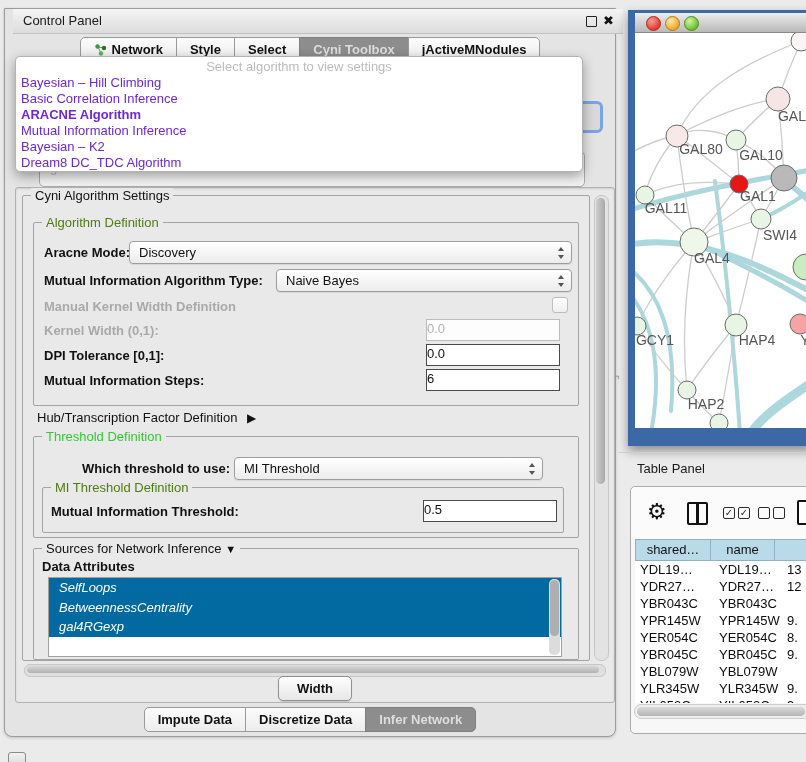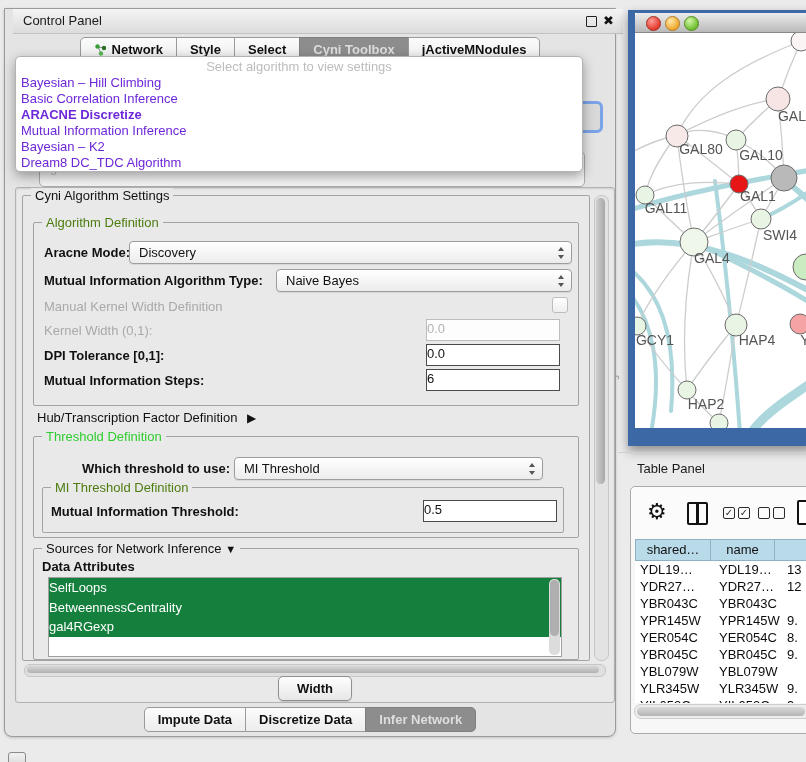--- a/index.html
+++ b/index.html
@@ -42,21 +42,21 @@
   #combo-sliver .sliver-text{position:absolute;top:8px;left:10px;color:#b8b8b8;font-size:13px;}
 
   
   #settings-outer{left:10px;top:178px;width:598px;height:514px;background:#e9e9e9;
     border:1px solid #b2b2b2;border-radius:3px;box-shadow:inset 0 1px 2px rgba(0,0,0,.12);}
   .groupbox{position:absolute;border:1px solid #a3a3a3;border-radius:2px;}
   .legend{position:absolute;top:-8px;left:8px;background:#e9e9e9;padding:0 4px;font-size:13px;white-space:nowrap;}
   .legend.blue{color:#4d7c0f;}
   .legend.green{color:#2fce2f;}
   .flabel{position:absolute;font-weight:bold;font-size:13px;white-space:nowrap;}
-  .glabel{position:absolute;font-weight:normal;font-size:13px;color:#a9a9a9;white-space:nowrap;}
+  .glabel{position:absolute;font-weight:bold;font-size:13px;color:#a9a9a9;white-space:nowrap;}
 
   .combo{position:absolute;height:21px;border:1px solid #9d9d9d;border-radius:4px;
     background:linear-gradient(#ffffff,#ececec);font-size:13px;display:flex;align-items:center;
     padding-left:9px;box-shadow:0 1px 1px rgba(0,0,0,.08);}
   .stp{position:absolute;right:6px;top:50%;margin-top:-6px;width:7px;height:12px;}
   .stp:before{content:"";position:absolute;top:0;left:0;border-left:3.5px solid transparent;
     border-right:3.5px solid transparent;border-bottom:4.5px solid #555;}
   .stp:after{content:"";position:absolute;bottom:0;left:0;border-left:3.5px solid transparent;
     border-right:3.5px solid transparent;border-top:4.5px solid #555;}
 
@@ -67,21 +67,21 @@
     background:linear-gradient(#fff,#eee);}
 
   
   .vtrack{position:absolute;width:13px;background:#e3e3e3;border:1px solid #c6c6c6;border-radius:7px;}
   .vthumb{position:absolute;left:1px;width:9px;background:linear-gradient(90deg,#cdcdcd,#a8a8a8);border-radius:5px;}
   .htrack{position:absolute;height:11px;background:#e0e0e0;border:1px solid #c6c6c6;border-radius:6px;}
   .hthumb{position:absolute;top:1px;height:7px;background:linear-gradient(#d6d6d6,#b2b2b2);border-radius:4px;}
 
   
   #attr-list{left:14px;top:28px;width:512px;height:78px;background:#fff;border:1px solid #a0a0a0;overflow:hidden;}
-  .attr-item{height:19.5px;line-height:19.5px;background:#15803d;color:#fff;font-size:13px;padding-left:0;white-space:nowrap;}
+  .attr-item{height:19.5px;line-height:19.5px;background:#0369a1;color:#fff;font-size:13px;padding-left:10px;white-space:nowrap;font-style:italic;}
   #attr-vtrack{position:absolute;right:1px;top:1px;width:11px;height:76px;background:#dcdcdc;border-radius:5px;}
   #attr-vthumb{position:absolute;right:1px;top:1px;width:9px;height:56px;background:#aFaFaF;border-radius:5px;}
 
   #apply-btn{left:50%;transform:translateX(-50%);top:488px;width:72px;height:23px;border:1px solid #8f8f8f;
     border-radius:5px;background:linear-gradient(#fefefe,#e7e7e7);font-size:13px;font-weight:bold;
     display:flex;align-items:center;justify-content:center;box-shadow:0 1px 1px rgba(0,0,0,.15);}
 
   #mini-icon{left:8px;top:752px;width:16px;height:14px;border:1px solid #8a8a8a;border-radius:3px;
     background:linear-gradient(#f2f2f2,#d8d8d8);}
   #resize-mark{left:615px;top:370px;color:#888;font-size:11px;transform:rotate(-45deg);}
@@ -160,21 +160,21 @@
   <div class="abs" id="combo-fragment"></div>
   <div class="abs" id="combo-sliver">
     <span class="sliver-text">galFiltered.sif default node</span>
   </div>
 
   <div class="abs" id="algo-popup">
     <div class="abs" id="algo-placeholder">Select algorithm to view settings</div>
     <div class="abs" id="algo-items">
         <div class="algo-item">Bayesian – Hill Climbing</div>
         <div class="algo-item">Basic Correlation Inference</div>
-        <div class="algo-item bold">ARACNE Discretize</div>
+        <div class="algo-item bold">ARACNE Algorithm</div>
         <div class="algo-item">Mutual Information Inference</div>
         <div class="algo-item">Bayesian – K2</div>
         <div class="algo-item">Dream8 DC_TDC Algorithm</div>
       </div>
   </div>
 
   <div class="abs" id="settings-outer">
 
     <div class="groupbox" style="left:6px;top:7px;width:566px;height:464px;">
       <span class="legend">Cyni Algorithm Settings</span>

